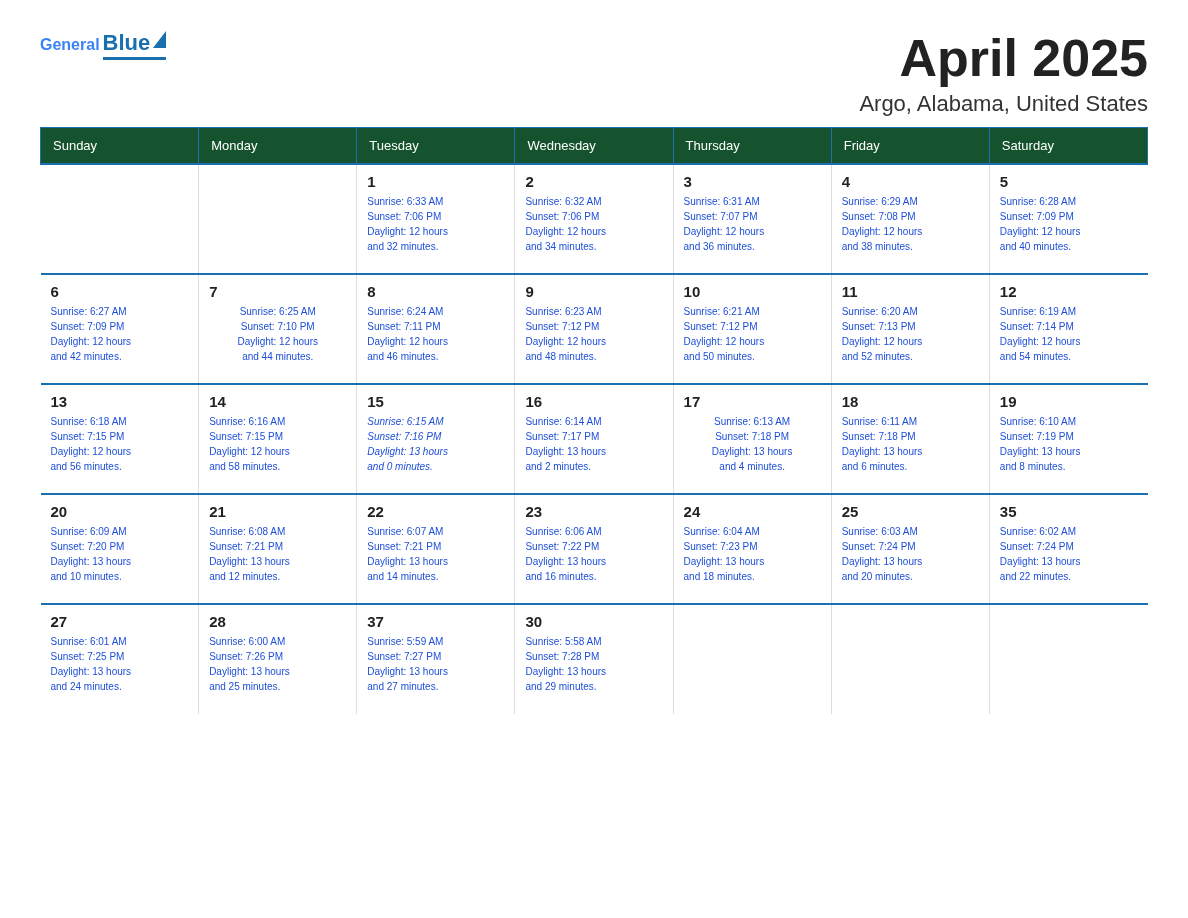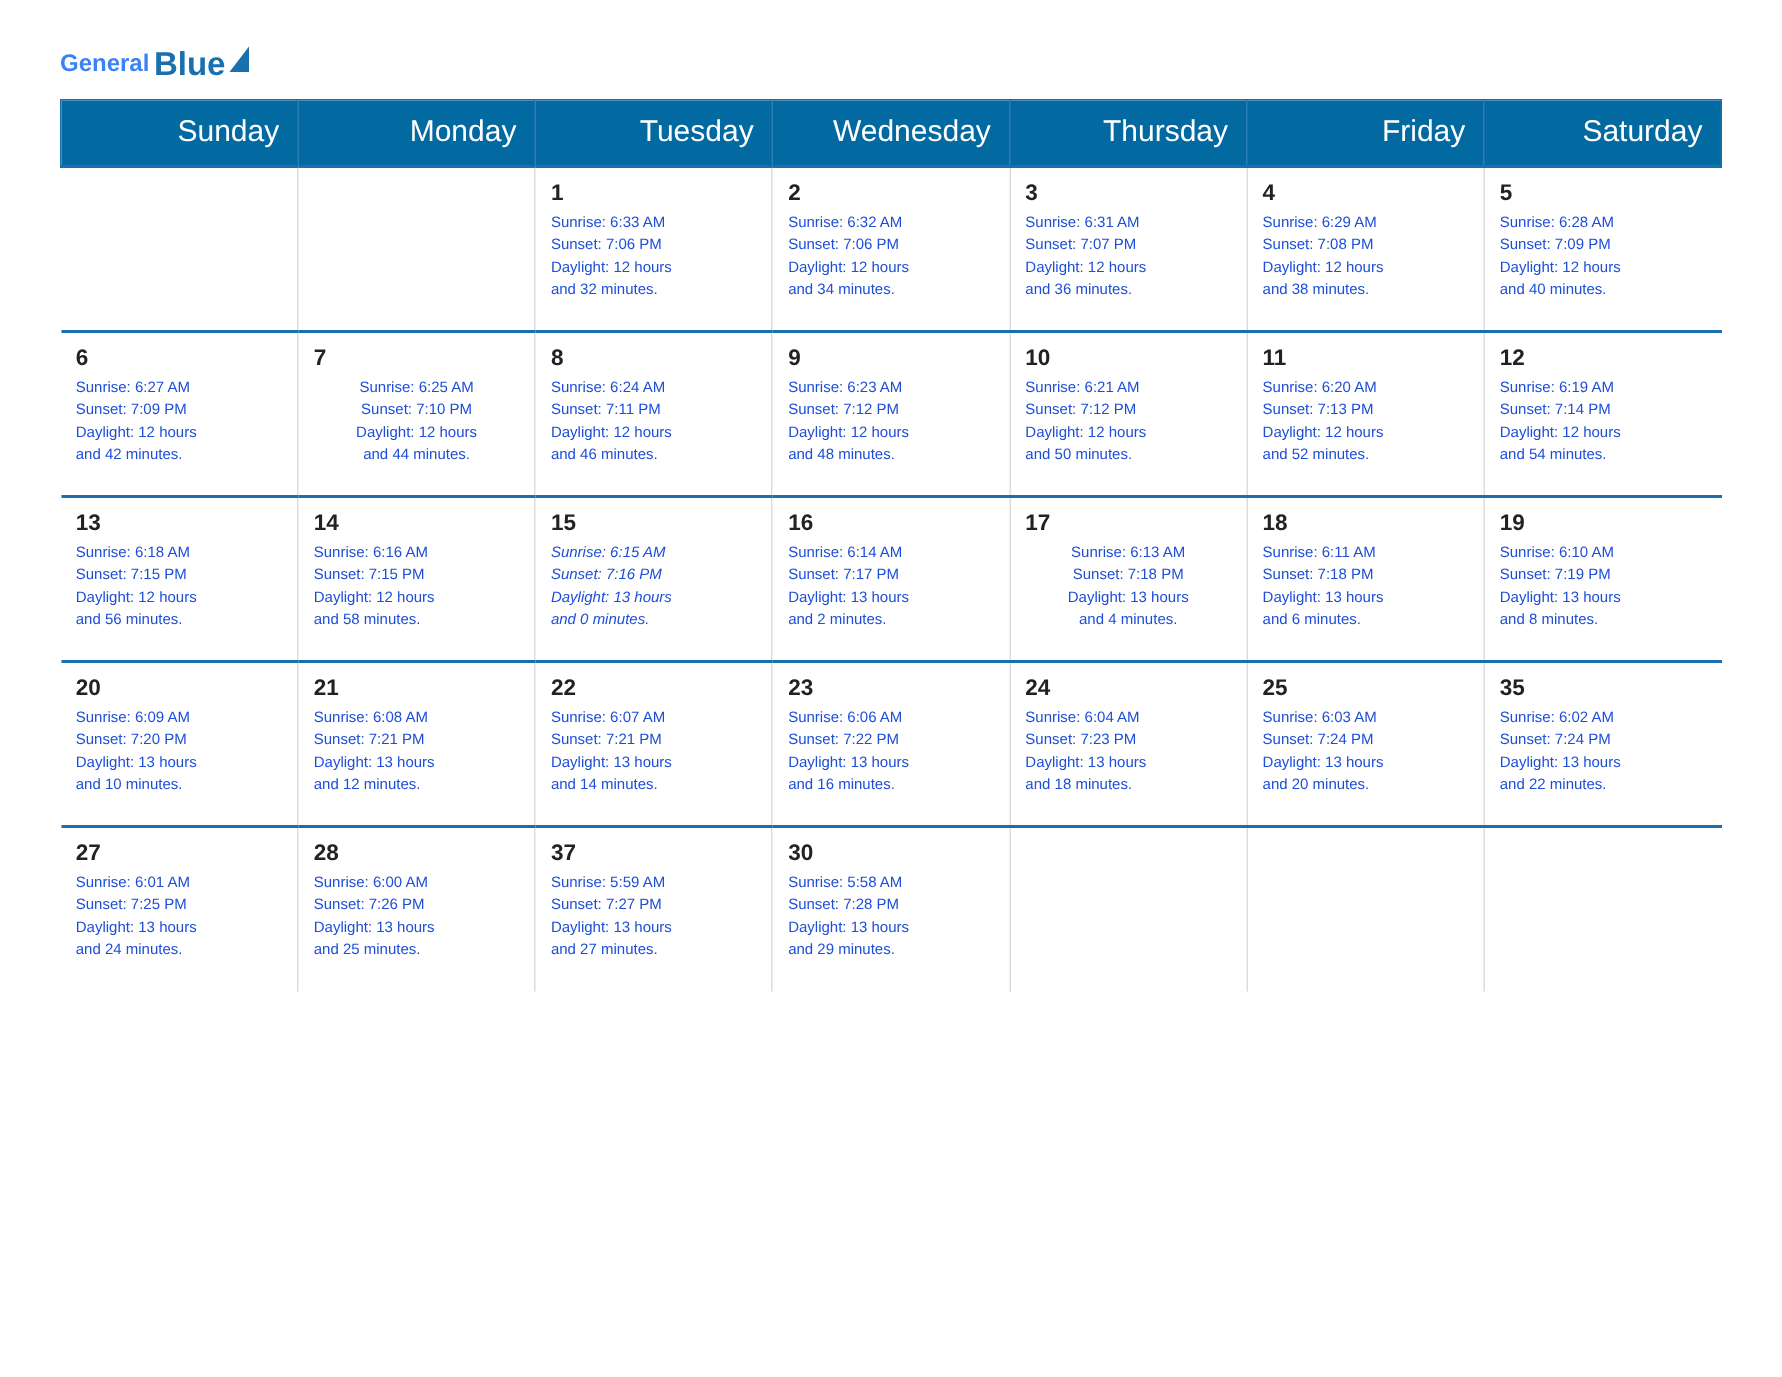--- a/index.html
+++ b/index.html
@@ -48,26 +48,26 @@
       font-size: 22px;
       color: #333;
       margin-top: 4px;
     }
     .calendar-table {
       width: 100%;
       border-collapse: collapse;
       margin-top: 10px;
     }
     .calendar-table th {
-      background: #0369a1;
+      background: #14532d;
       color: #fff;
-      font-size: 20px;
+      font-size: 13px;
       font-weight: normal;
       padding: 10px 12px;
-      text-align: right;
+      text-align: left;
       border: 1px solid #1a6faf;
     }
     .calendar-table td {
       vertical-align: top;
       padding: 8px 10px;
       border: 1px solid #ccc;
       width: calc(100% / 7);
       min-height: 110px;
       height: 110px;
     }
@@ -95,28 +95,32 @@
       background: #fff;
     }
   </style>
 </head>
 <body>
 
 <div class="header-top">
   <div class="logo-wrapper">
     <div class="logo-row1">
       <span class="logo-text-general">General</span>
-      <div style="display:flex; flex-direction:row; align-items:flex-start; margin-left:3px;">
+      <div style="display:flex; flex-direction:column; align-items:flex-start; margin-left:3px;">
         <div style="display:flex; align-items:center;">
           <span class="logo-text-blue">Blue</span>
           <div style="width:0; height:0; border-left: 13px solid transparent; border-right: 0; border-bottom: 17px solid #1a6faf; margin-left:3px; margin-top:-8px;"></div>
         </div>
         <div style="height:3px; background:#1a6faf; width:100%; margin-top:1px;"></div>
       </div>
     </div>
+  </div>
+  <div class="title-section">
+    <div class="month-title">April 2025</div>
+    <div class="location-title">Argo, Alabama, United States</div>
   </div>
 </div>
 
 <table class="calendar-table">
   <thead>
     <tr>
     <th>Sunday</th>
         <th>Monday</th>
         <th>Tuesday</th>
         <th>Wednesday</th>

